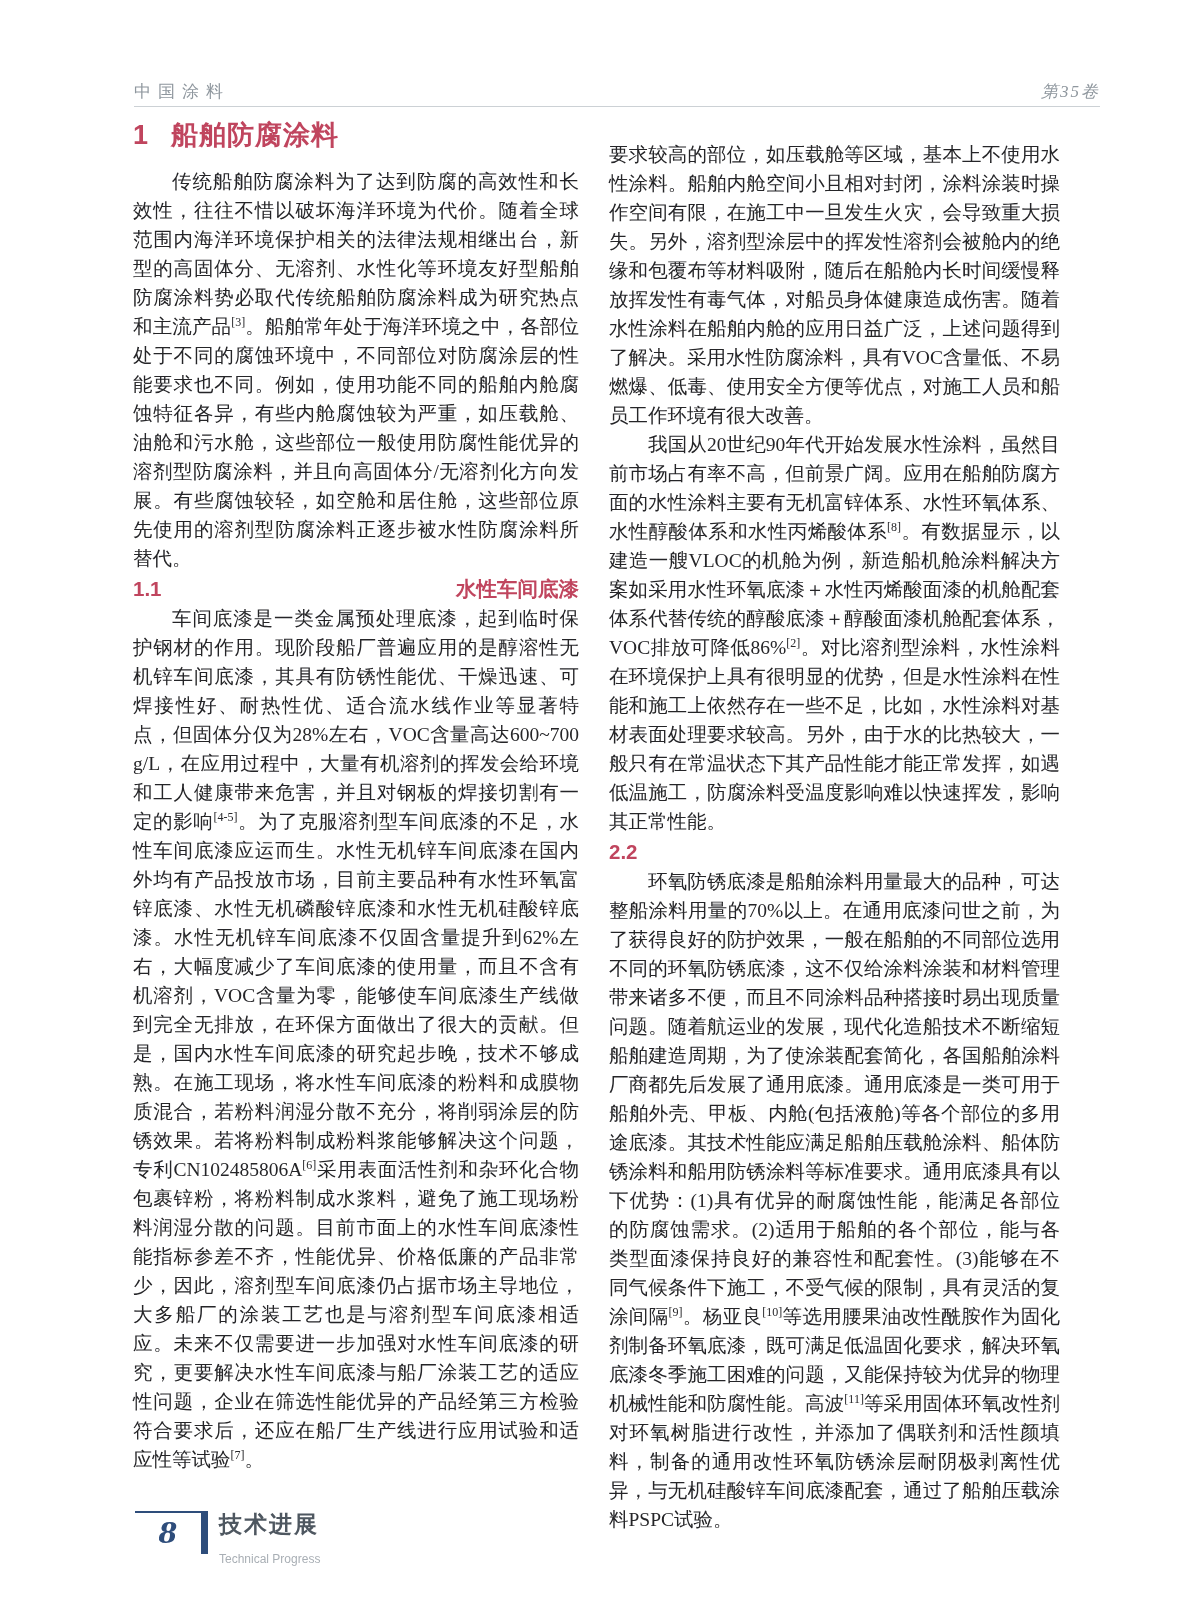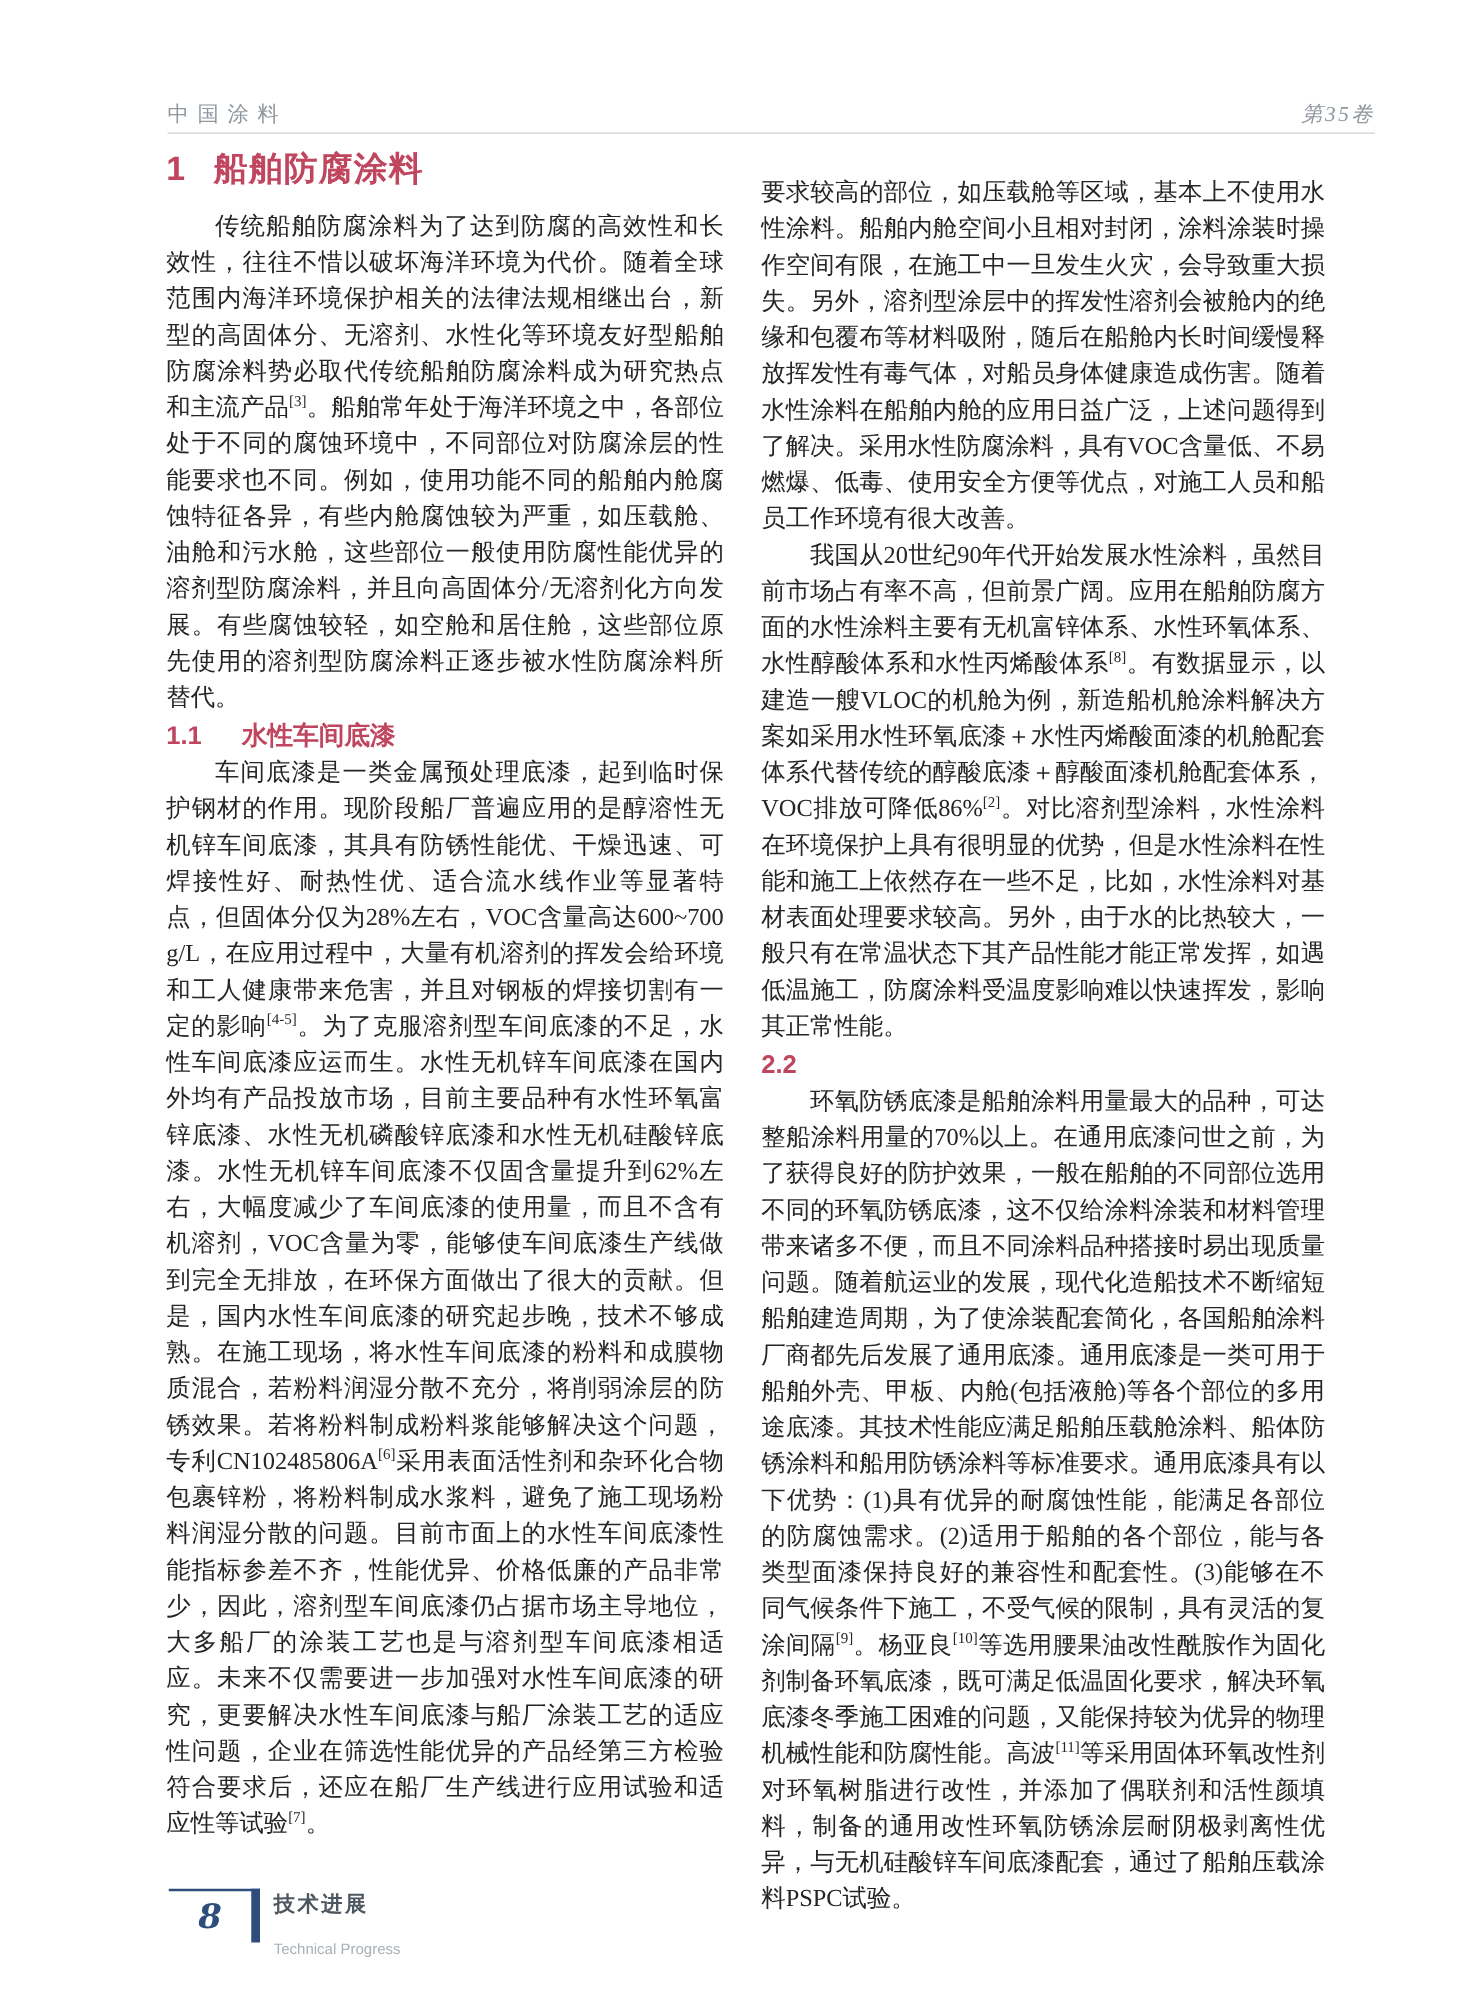--- a/index.html
+++ b/index.html
@@ -31,21 +31,21 @@
     margin:0 0 15px 0;
     font-family:"Liberation Sans","DejaVu Sans",sans-serif;
     font-weight:bold;font-size:27px;line-height:34px;
     color:#c0455e;letter-spacing:1px;text-align:left;
   }
   h2.subsection{
     display:flex;gap:32px;align-items:baseline;
     margin:1px 0 1px 0;
     font-family:"Liberation Sans","DejaVu Sans",sans-serif;
     font-weight:bold;font-size:20.5px;line-height:29px;
-    color:#c0455e;text-align:left;
+    color:#c0455e;text-align:left;justify-content:space-between;
   }
   p{margin:0;}
   p.indent{text-indent:2em;}
   sup{font-size:12px;line-height:0;vertical-align:super;}
   
   .page-footer{
     position:absolute;left:135px;top:1511px;
     display:flex;align-items:flex-start;
   }
   .pagebox{
@@ -53,21 +53,21 @@
     border-top:2px solid #2e4d7b;
     border-right:7px solid #2e4d7b;
     display:flex;align-items:center;justify-content:center;
   }
   .pagenum{
     font-family:"DejaVu Serif",serif;
     font-style:italic;font-weight:bold;
     font-size:27px;color:#2e4d7b;
   }
   .footer-col{margin-left:11px;padding-top:2px;font-family:"Liberation Sans","DejaVu Sans",sans-serif;}
-  .footer-cn{font-size:17px;font-weight:bold;color:#4e5760;letter-spacing:2px;line-height:22px;}
+  .footer-cn{font-size:23px;font-weight:bold;color:#4e5760;letter-spacing:2px;line-height:22px;}
   .footer-en{font-size:12px;color:#a9afb5;margin-top:17px;line-height:14px;}
 </style>
 </head>
 <body>
 
 <div class="page-header">
   <span class="journal">中国涂料</span>
   <span class="volume">第35卷</span>
 </div>
 

